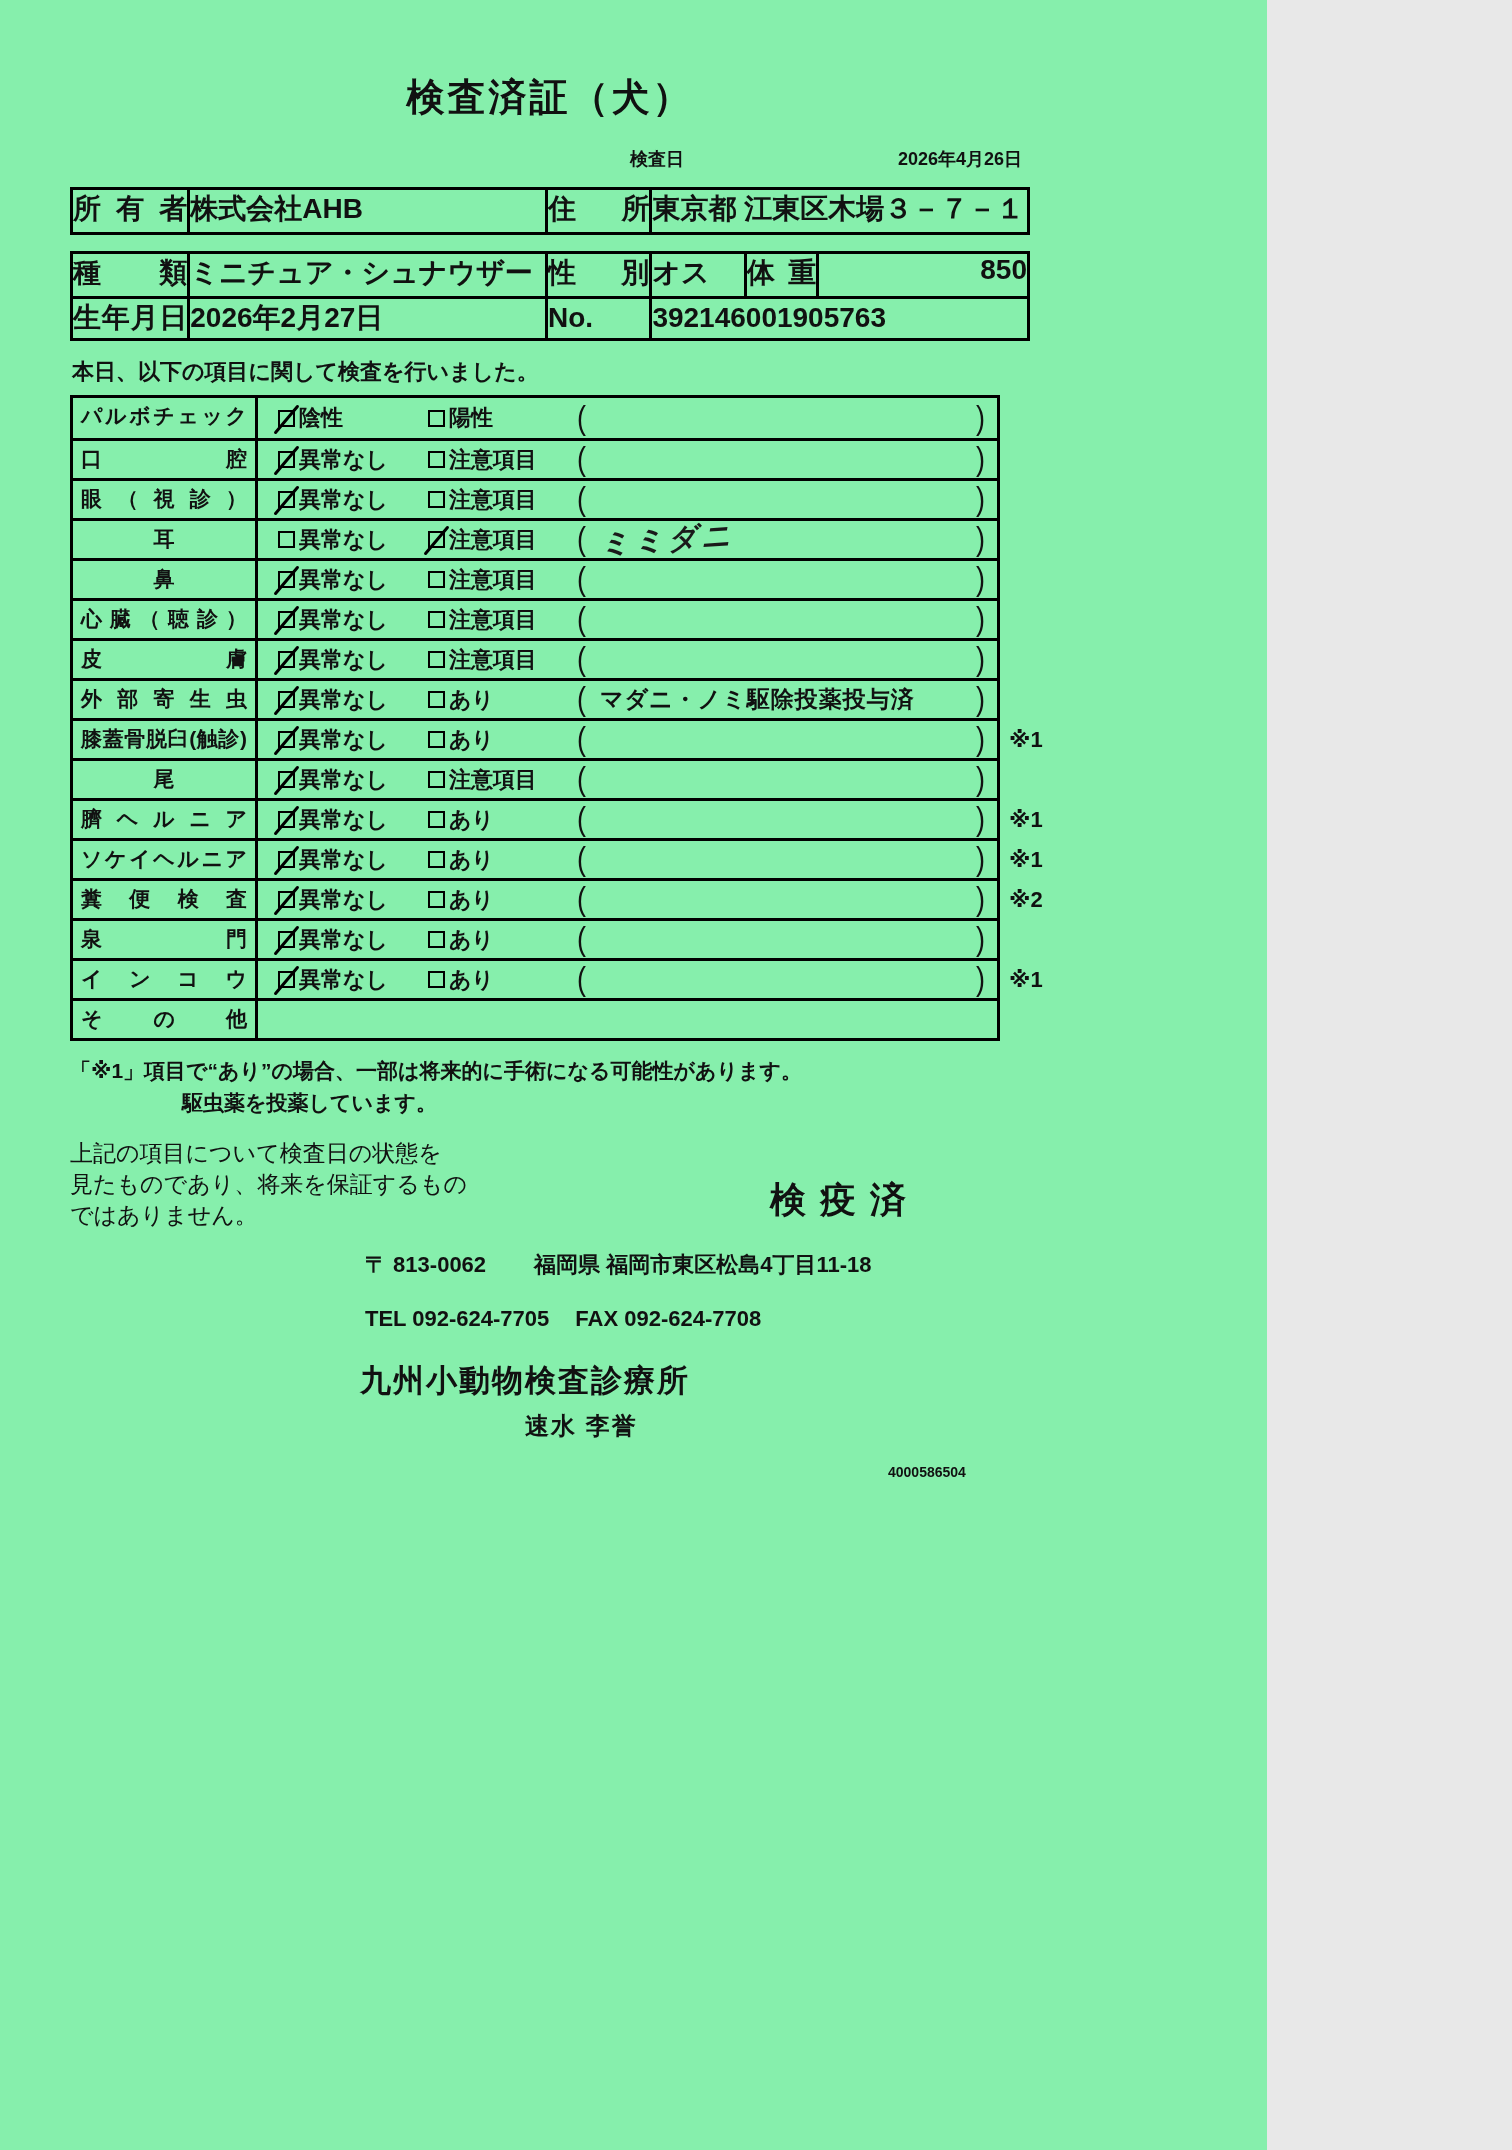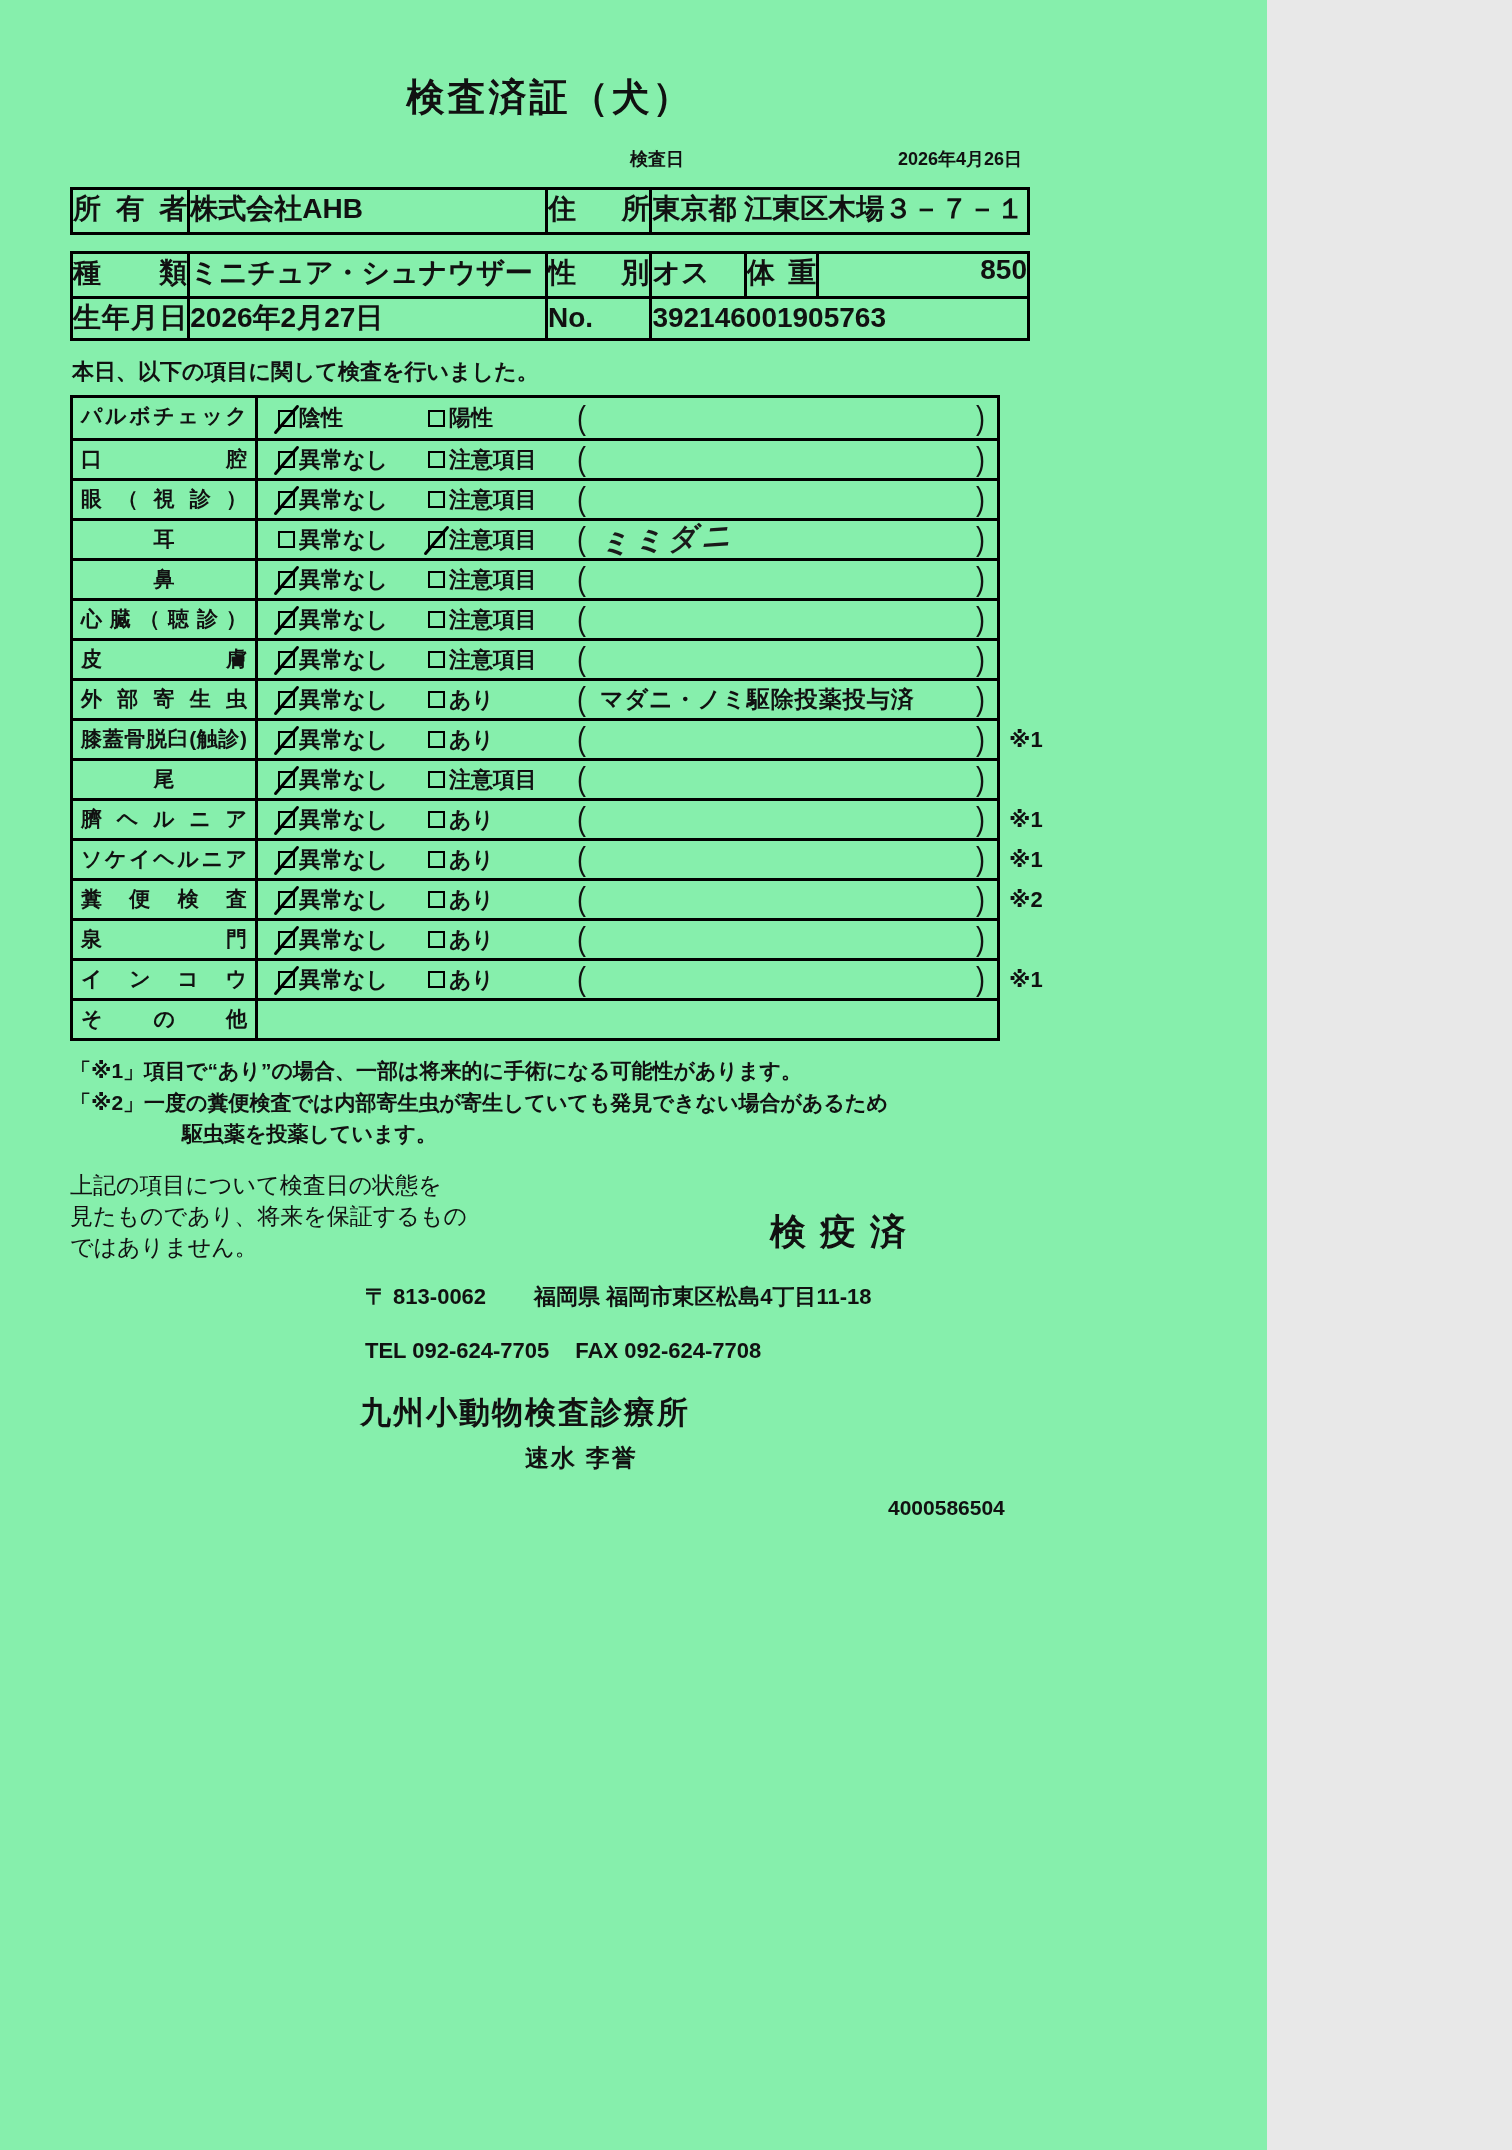--- a/index.html
+++ b/index.html
@@ -58,21 +58,21 @@
   .disclaimer { font-size:23px; font-weight:400; line-height:1.35; width:460px; }
   .stamp { position:absolute; left:700px; top:38px; font-size:36px; font-weight:700; letter-spacing:14px; white-space:nowrap; }
 
   .clinic { margin-top:4px; }
   .clinic-line1 { margin-left:295px; font-size:22px; font-weight:600; }
   .clinic-line1 .addr { margin-left:48px; }
   .clinic-line2 { margin-left:295px; margin-top:26px; font-size:22px; font-weight:600; }
   .clinic-line2 .fax { margin-left:26px; }
   .clinic-name { margin-left:290px; margin-top:28px; font-size:31px; font-weight:700; letter-spacing:2px; }
   .clinic-vet { margin-left:455px; margin-top:8px; font-size:24px; font-weight:700; letter-spacing:2px; }
-  .serial { margin-left:818px; margin-top:22px; font-size:21px; font-weight:600; }
+  .serial { margin-left:818px; margin-top:22px; font-size:14px; font-weight:600; }
 </style>
 </head>
 <body>
 
 <div class="page">
   <div class="content">
 
     <h1 class="title">検査済証（犬）</h1>
 
     <div class="date-row">
@@ -417,21 +417,20 @@
   <div class="insp-row">
     <div class="insp-label">
             <span class="jspan label-text">その他</span>
           </div>
     <div class="opts"></div>
   </div>
 </div>
 
     <div class="footnotes">
       <div>「※1」項目で“あり”の場合、一部は将来的に手術になる可能性があります。</div>
-      <div>「※2」一度の糞便検査では内部寄生虫が寄生していても発見できない場合があるため</div>
       <div class="footnote-indent">駆虫薬を投薬しています。</div>
     </div>
 
     <div class="disclaimer-block">
       <div class="disclaimer">
         <div>上記の項目について検査日の状態を</div>
         <div>見たものであり、将来を保証するもの</div>
         <div>ではありません。</div>
       </div>
       <div class="stamp">検疫済</div>

